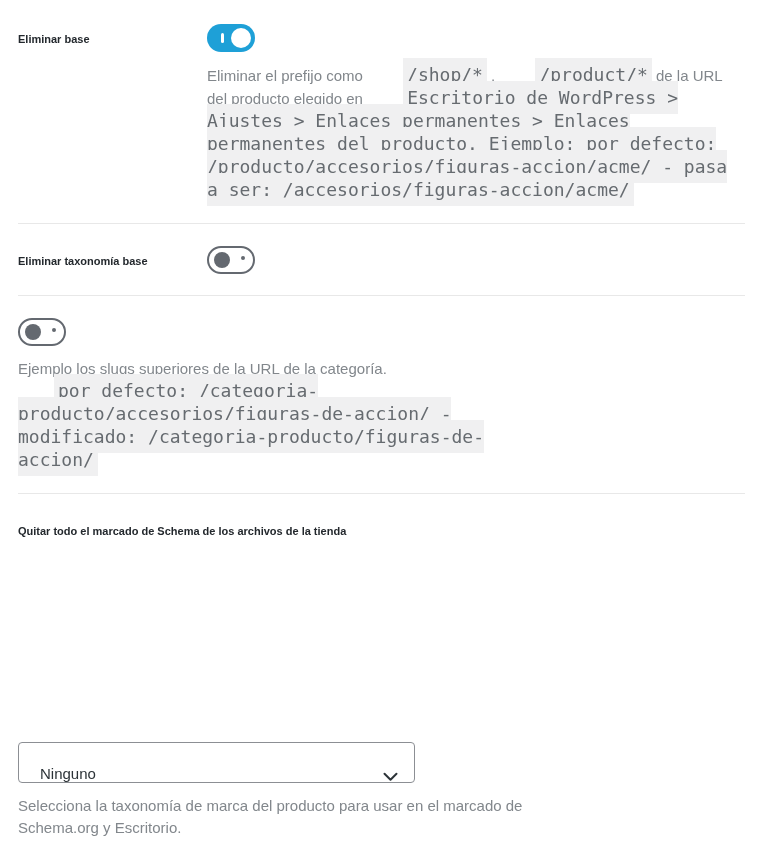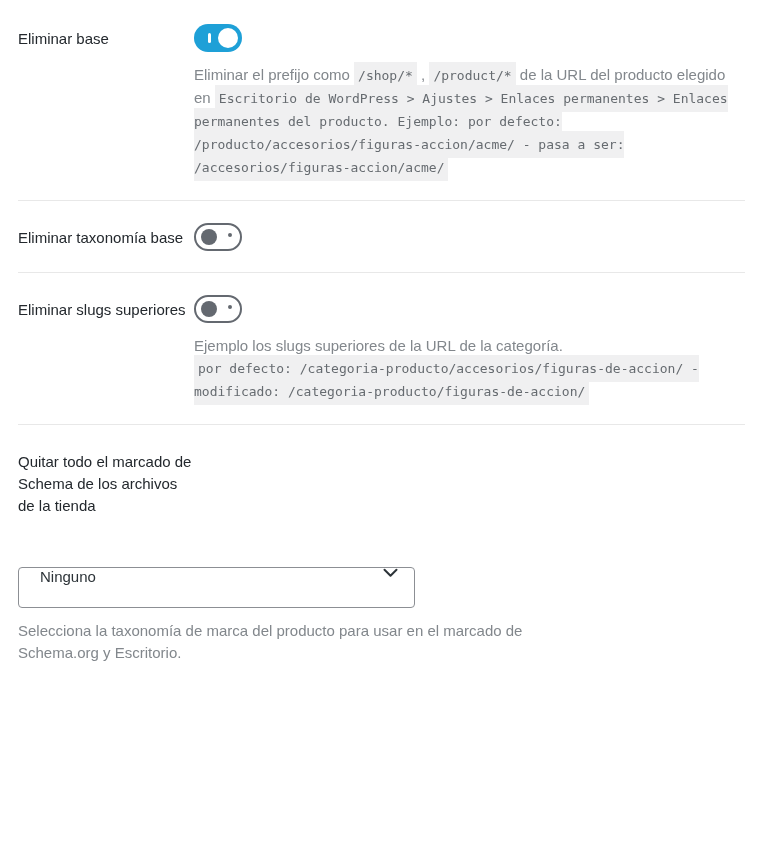--- a/index.html
+++ b/index.html
@@ -23,29 +23,30 @@
   }
   .page { padding: 0 16px 0 18px; }
 
   .row {
     display: flex;
     align-items: flex-start;
     padding: 22px 0 21px 0;
   }
   .row.bordered { border-bottom: 1px solid var(--divider); }
   .row.first { padding-top: 24px; }
-  .row.last-toggle { padding-bottom: 24px; }
+  .row.last-toggle { padding-bottom: 24px; flex-direction: column; }
   .row.select-row { padding-top: 26px; }
 
   .label {
     flex: 0 0 176px;
+    margin-right: 13px;
     padding-top: 4px;
-    font-size: 15px;
+    font-size: 11px;
     line-height: 22px;
-    font-weight: 400;
+    font-weight: 700;
     color: var(--label-text);
   }
   .content { flex: 1; min-width: 0; }
 
   
   .toggle {
     position: relative;
     width: 48px;
     height: 28px;
     border-radius: 14px;
@@ -88,35 +89,36 @@
   
   .desc {
     margin-top: 12px;
     font-size: 15px;
     line-height: 22px;
     color: var(--desc-text);
     max-width: 538px;
   }
   .desc code {
     font-family: "DejaVu Sans Mono", monospace;
-    font-size: 13px;
+    font-size: 18px;
     color: var(--code-text);
     background: var(--code-bg);
     padding: 6px 4px;
+    margin-left: 36px;
   }
 
   
   .select-box {
     width: 397px;
     height: 41px;
     border: 1px solid var(--select-border);
     border-radius: 4px;
     background: #fff;
     display: flex;
-    align-items: flex-start;
+    align-items: flex-end;
     justify-content: space-between;
     padding: 0 16px 0 21px;
     cursor: pointer;
   }
   .select-box .select-value {
     font-size: 15px;
     color: var(--select-text);
   }
   .select-box svg { flex: 0 0 auto; }
 </style>
@@ -144,21 +146,20 @@
     <div class="content">
       <div class="toggle off" role="switch">
 
         <span class="t-knob"></span>
         <span class="t-ring"></span>
       </div>
     </div>
   </div>
 
   <div class="row bordered">
-    <div class="label">Eliminar slugs superiores</div>
     <div class="content">
       <div class="toggle off" role="switch">
 
         <span class="t-knob"></span>
         <span class="t-ring"></span>
       </div>
       <div class="desc">
           <div class="desc-line"><span>Ejemplo los slugs superiores de la URL de la categoría.</span></div>
           <div class="desc-line"><code> por defecto: /categoria-producto/accesorios/figuras-de-accion/ - modificado: /categoria-producto/figuras-de-accion/</code></div>
         </div>

